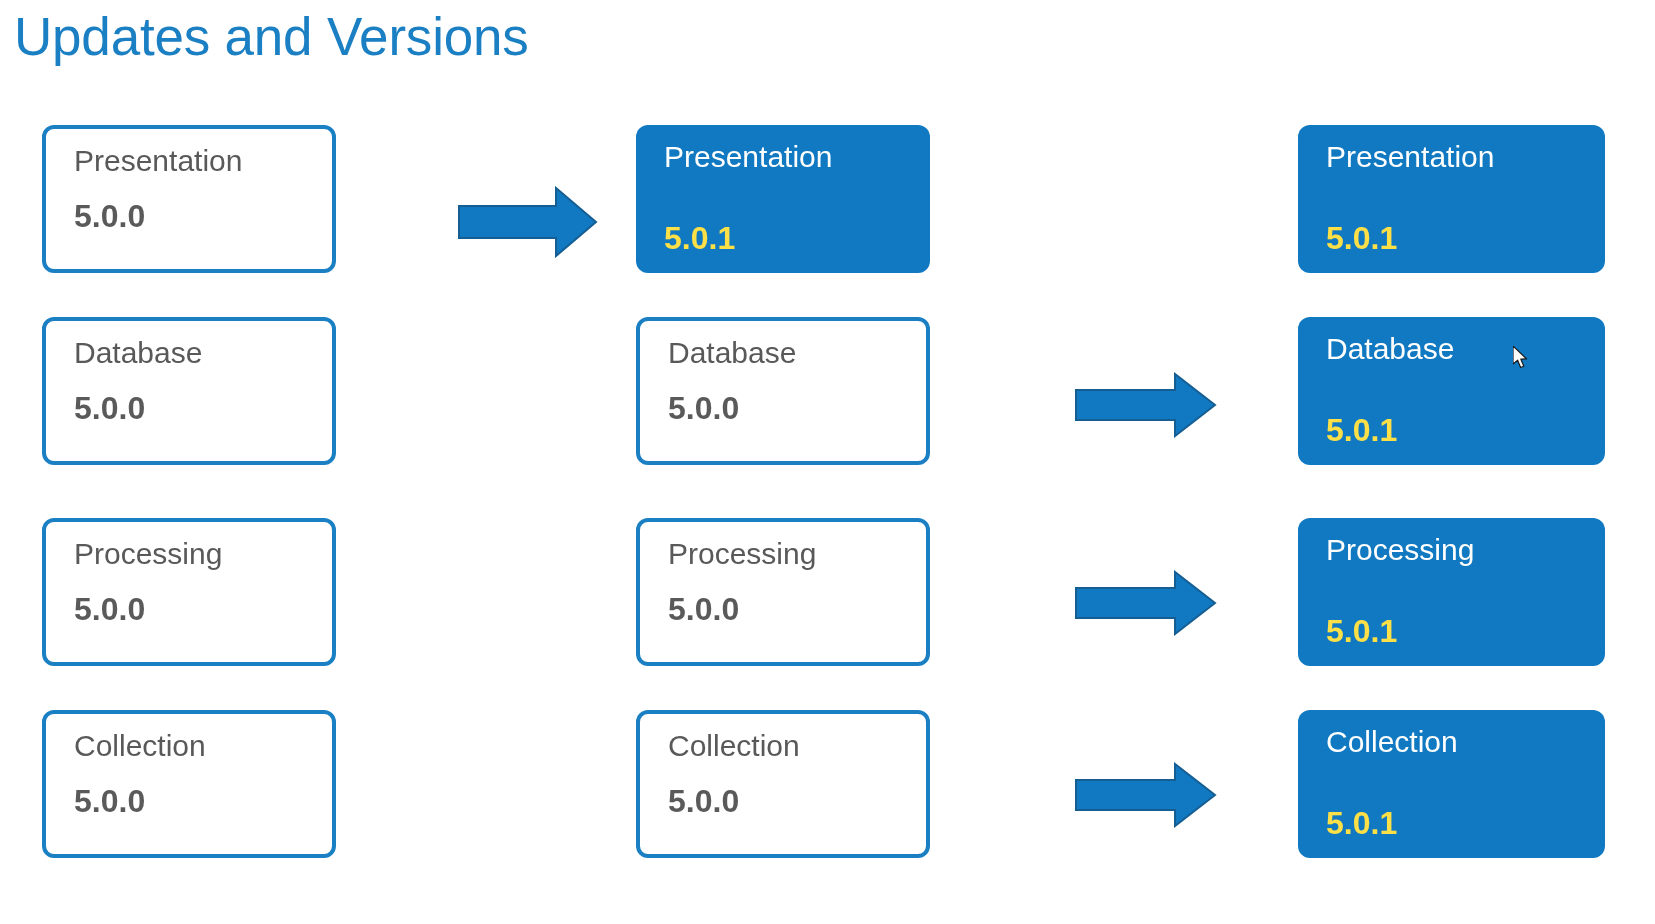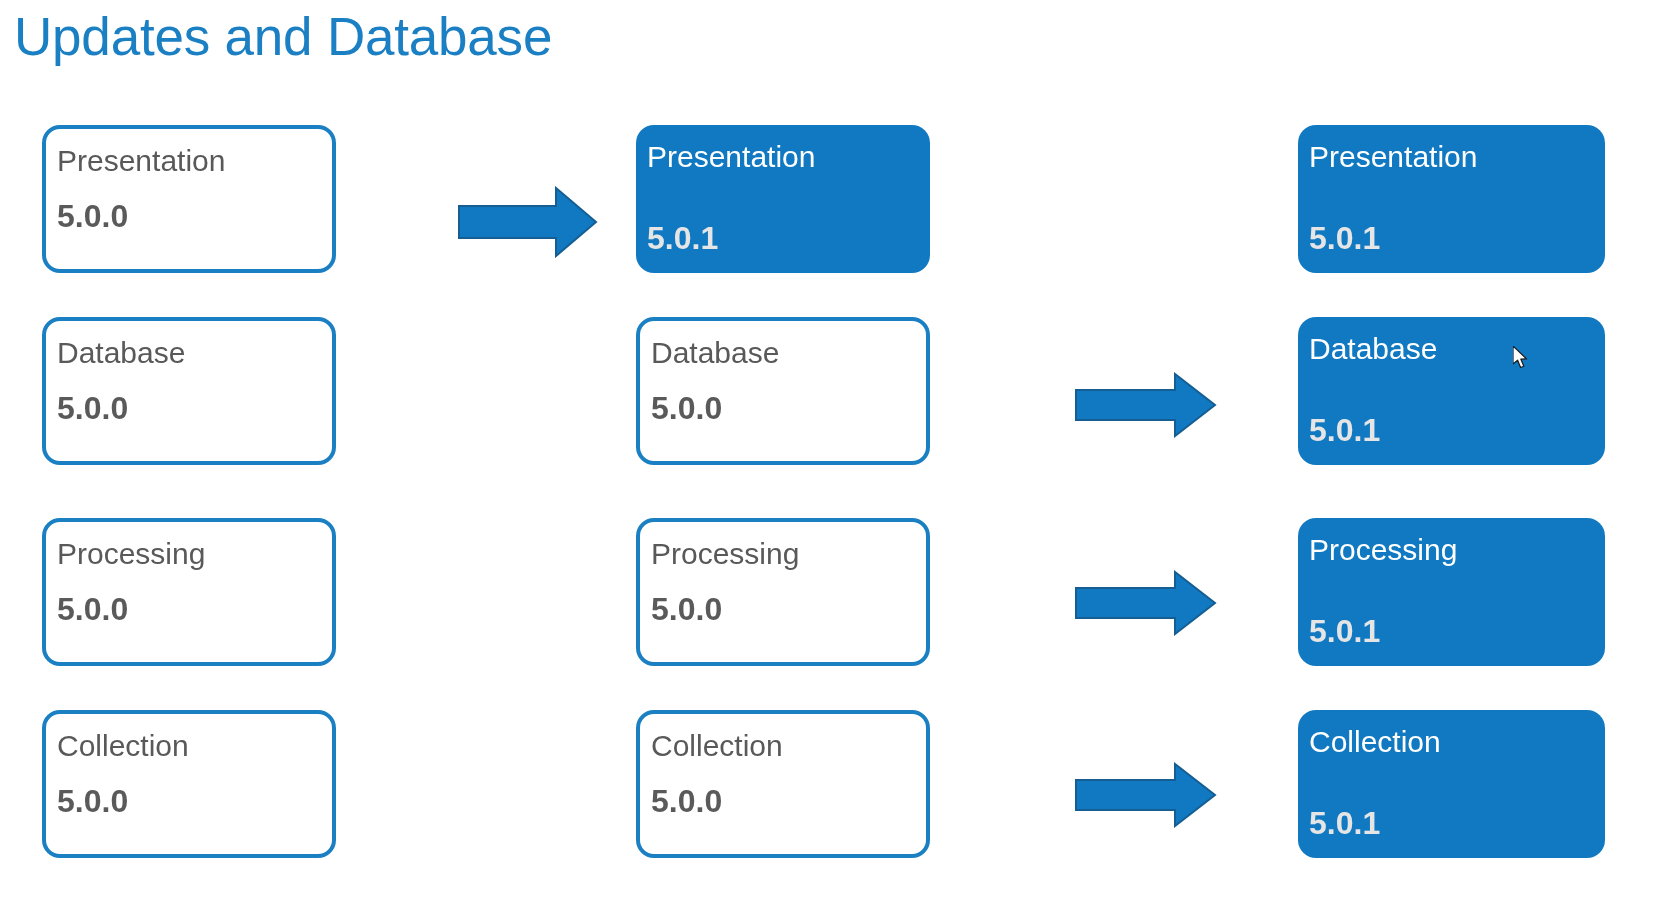--- a/index.html
+++ b/index.html
@@ -34,22 +34,22 @@
     font-weight: 400;
     color: #1B7FC3;
     letter-spacing: -0.2px;
     white-space: nowrap;
   }
 
   
   .vbox {
     position: absolute;
     box-sizing: border-box;
-    border-radius: 18px;
-    padding: 14px 20px 0 11px;
+    border-radius: 12px;
+    padding: 14px 20px 0 28px;
   }
   .vbox.outline {
     background: #ffffff;
     border: 4px solid #1B7FC3;
   }
   .vbox.filled {
     background: #1079C2;
     border: none;
   }
 
@@ -66,40 +66,40 @@
     font-size: 32px;
     line-height: 38px;
     font-weight: 700;
     text-align: left;
     margin-top: 18px;
     white-space: nowrap;
   }
   .vbox.outline .vname { color: #595959; }
   .vbox.outline .vnum  { color: #5A5A5A; }
   .vbox.filled  .vname { color: #ffffff; }
-  .vbox.filled  .vnum  { color: #e5e5e5; margin-top: 44px; }
+  .vbox.filled  .vnum  { color: #fde047; margin-top: 44px; }
 
   
   .arrow {
     position: absolute;
   }
   .arrow svg { display: block; }
 
   
   .cursor {
     position: absolute;
     pointer-events: none;
   }
 </style>
 </head>
 <body>
 
 <div id="slide">
 
-  <div class="slide-title">Updates and Database</div>
+  <div class="slide-title">Updates and Versions</div>
 
   <div class="vbox outline" style="left:42px;  top:125px; width:294px; height:148px;">
     <span class="vname">Presentation</span>
     <span class="vnum">5.0.0</span>
   </div>
 
   <div class="vbox outline" style="left:42px;  top:317px; width:294px; height:148px;">
     <span class="vname">Database</span>
     <span class="vnum">5.0.0</span>
   </div>

